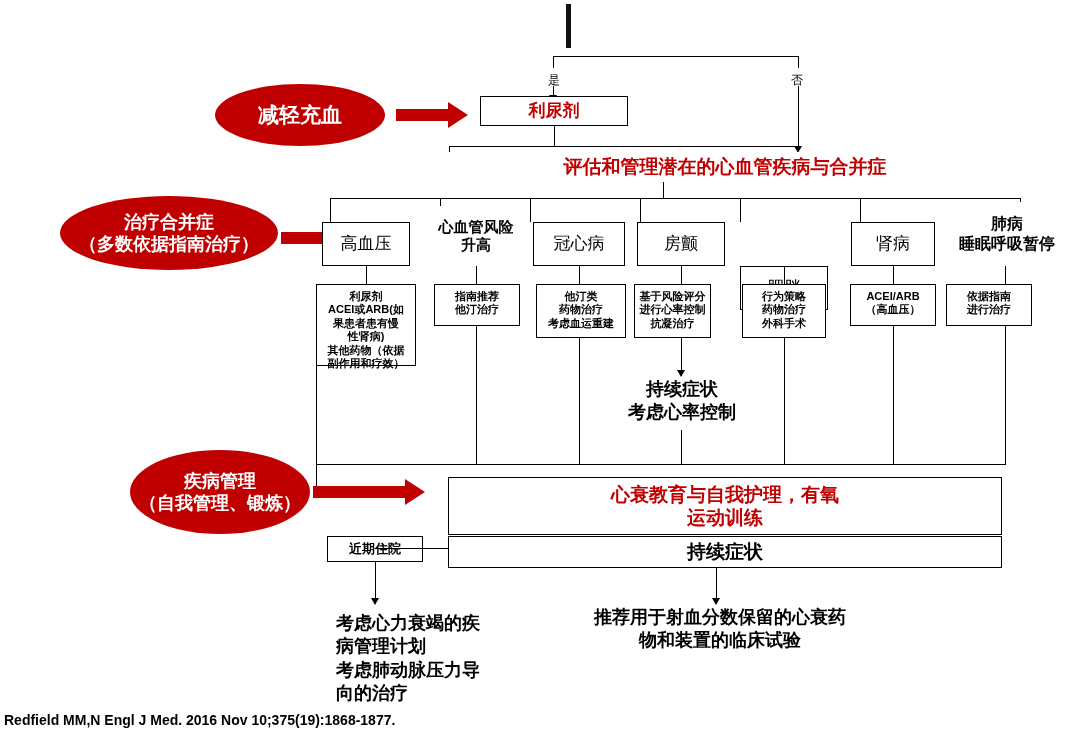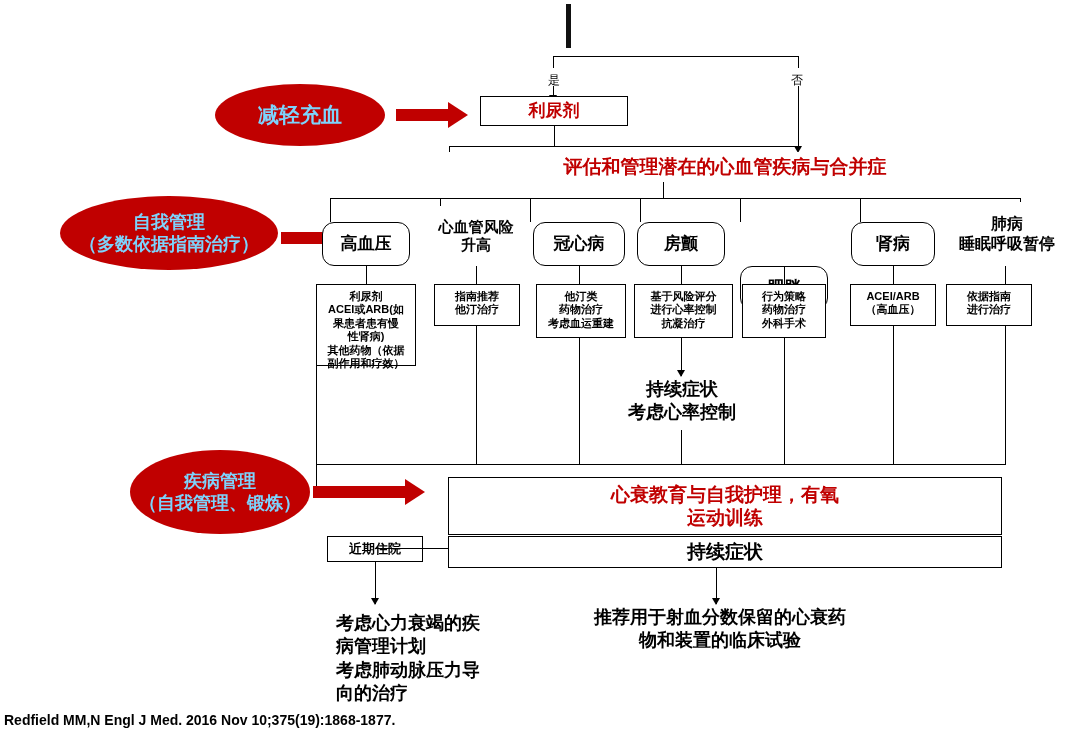--- a/index.html
+++ b/index.html
@@ -33,21 +33,21 @@
   .title-bar {
     left: 566px; top: 4px;
     width: 5px; height: 44px;
     background: #111;
   }
 
   
   .ellipse {
     background: #c00000;
     border-radius: 50%;
-    color: #7dd3fc;
+    color: #ffffff;
     font-weight: bold;
     display: flex;
     align-items: center;
     justify-content: center;
     text-align: center;
     line-height: 1.25;
   }
   .ellipse.one-line { font-size: 21px; }
   .ellipse.two-line { font-size: 18px; }
 
@@ -73,21 +73,21 @@
     border: 1px solid #000000;
     background: #ffffff;
     display: flex;
     align-items: center;
     justify-content: center;
     text-align: center;
     line-height: 1.22;
     color: #000;
   }
   .box.red-text { color: #c00000; font-weight: bold; }
-  .box.headbox { font-size: 17px; font-weight: bold; border-radius: 12px; }
+  .box.headbox { font-size: 17px; font-weight: normal; }
   .box.small {
     font-size: 11px;
     font-weight: bold;
     align-items: flex-start;
     padding-top: 5px;
   }
   .box.small .inner { width: 100%; }
   .box.plain { font-size: 13px; font-weight: bold; }
   .box.big-red { font-size: 19px; }
   .box.big-black { font-size: 19px; font-weight: bold; color: #000; }
@@ -159,21 +159,21 @@
   <div class="abs vline" style="left:330px; top:198px; height:24px;"></div>
   <div class="abs vline" style="left:440px; top:198px; height:24px;"></div>
   <div class="abs vline" style="left:530px; top:198px; height:24px;"></div>
   <div class="abs vline" style="left:640px; top:198px; height:24px;"></div>
   <div class="abs vline" style="left:740px; top:198px; height:24px;"></div>
   <div class="abs vline" style="left:860px; top:198px; height:24px;"></div>
   <div class="abs vline" style="left:1020px; top:198px; height:24px;"></div>
 
   <div class="abs ellipse two-line" style="left:60px; top:196px; width:218px; height:74px;">
     <div>
-      <div>自我管理</div>
+      <div>治疗合并症</div>
       <div>（多数依据指南治疗）</div>
     </div>
   </div>
   <div class="abs red-arrow" style="left:281px; top:225px; width:66px;">
     <div class="shaft" style="width:46px;"></div>
     <div class="head" style="left:46px;"></div>
   </div>
 
   <div class="abs box headbox" style="left:322px; top:222px; width:88px; height:44px;">
     <div>
@@ -240,21 +240,21 @@
     <div class="inner" style="white-space:pre-line;">指南推荐
 他汀治疗</div>
   </div>
 
   <div class="abs box small" style="left:536px; top:284px; width:90px; height:54px;">
     <div class="inner" style="white-space:pre-line;">他汀类
 药物治疗
 考虑血运重建</div>
   </div>
 
-  <div class="abs box small" style="left:634px; top:284px; width:99px; height:54px;">
+  <div class="abs box small" style="left:634px; top:284px; width:77px; height:54px;">
     <div class="inner" style="white-space:pre-line;">基于风险评分
 进行心率控制
 抗凝治疗</div>
   </div>
 
   <div class="abs box small" style="left:742px; top:284px; width:84px; height:54px;">
     <div class="inner" style="white-space:pre-line;">行为策略
 药物治疗
 外科手术</div>
   </div>

